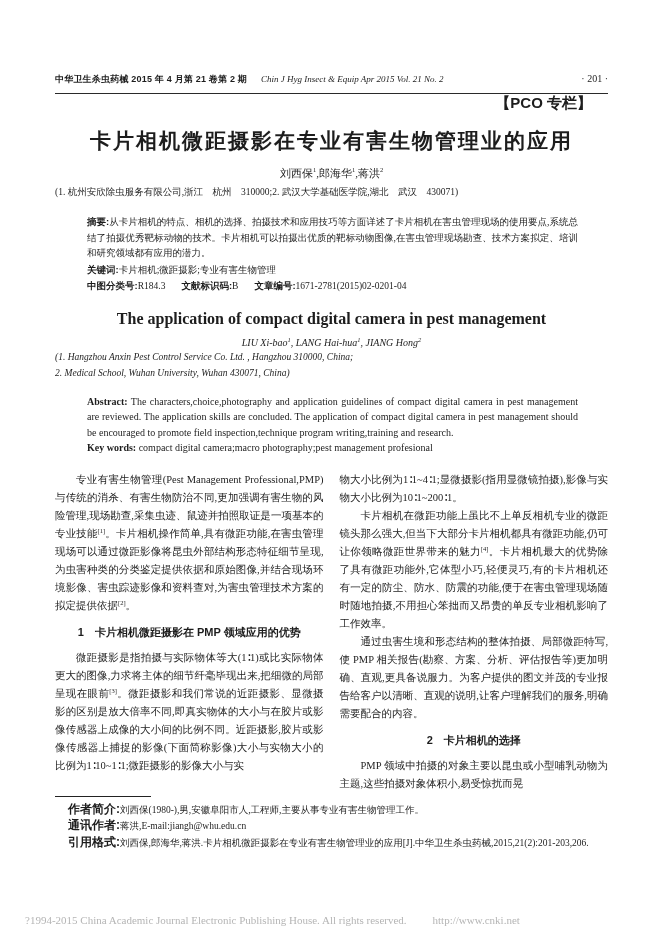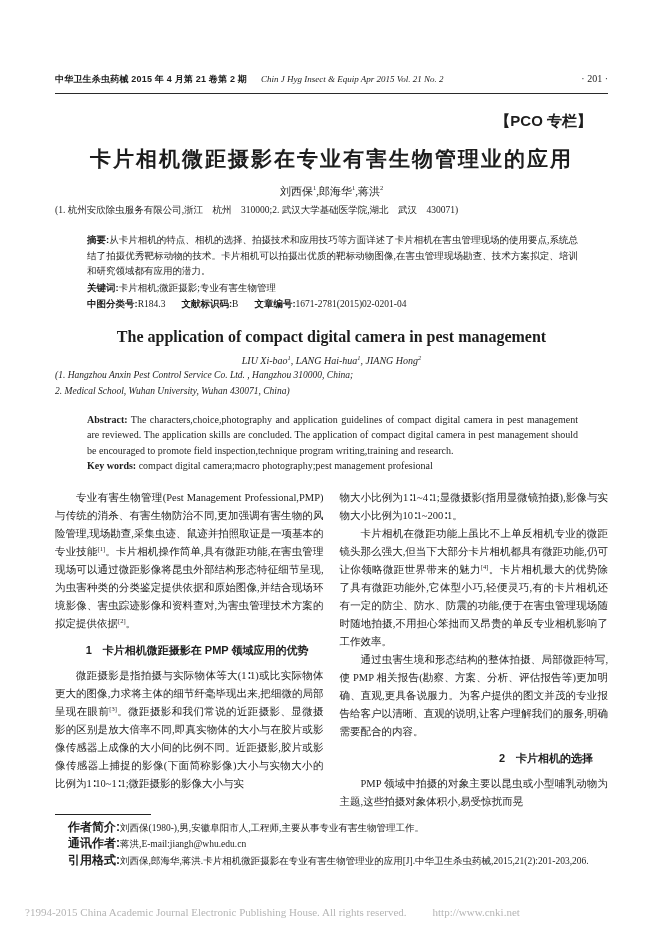--- a/index.html
+++ b/index.html
@@ -18,21 +18,21 @@
     display:flex;align-items:baseline;
     border-bottom:1.2px solid #2a2a2a;
     padding-bottom:7px;
     font-size:9px;
   }
   .hdr-cn{font-family:"Liberation Sans","DejaVu Sans",sans-serif;font-weight:700;letter-spacing:.2px;}
   .hdr-en{font-style:italic;margin-left:14px;}
   .hdr-page{margin-left:auto;font-size:10px;margin-top:23px;}
   
   .pco{
-    text-align:right;padding-right:16px;margin-top:18px;
+    text-align:right;padding-right:16px;
     font-family:"Liberation Sans","DejaVu Sans",sans-serif;
     font-weight:700;font-size:15px;
   }
   
   .title-cn{
     margin:14px 0 0;text-align:center;
     font-family:"Liberation Sans","DejaVu Sans",sans-serif;
     font-weight:700;font-size:21px;letter-spacing:2px;
   }
   .authors-cn{margin-top:11px;text-align:center;font-size:11px;}
@@ -55,33 +55,33 @@
   .abs-en p{margin:0;}
   .abs-en .lbl{font-family:"Liberation Serif","DejaVu Serif",serif;}
   
   .columns{display:flex;gap:16px;margin-top:15px;font-size:10.5px;line-height:18px;text-align:justify;}
   .col{flex:1 1 0;min-width:0;}
   .para{margin:0;}
   .indent{text-indent:2em;}
   .sec{
     margin:8px 15px 8px;font-size:11px;
     font-family:"Liberation Sans","DejaVu Sans",sans-serif;
-    font-weight:700;text-indent:0;text-align:right;
+    font-weight:700;text-indent:0;text-align:center;
   }
   
   .footnote{margin-top:3px;}
   .fn-rule{width:96px;border-top:1px solid #222;margin:2px 0 5px 0;}
   .fn-line{
     margin:0 0 0 13px;font-size:9.5px;line-height:15.5px;
     padding-left:52px;text-indent:-52px;text-align:justify;
   }
   .fn-line .lbl{font-size:12px;}
   
   .copyright{
-    position:absolute;left:25px;bottom:22px;
+    position:absolute;left:25px;bottom:14px;
     font-size:11px;color:#b5b5b5;white-space:nowrap;
   }
   .copyright .url{margin-left:26px;}
 </style>
 </head>
 <body>
 
 <div class="page">
 
   <div class="hdr">

